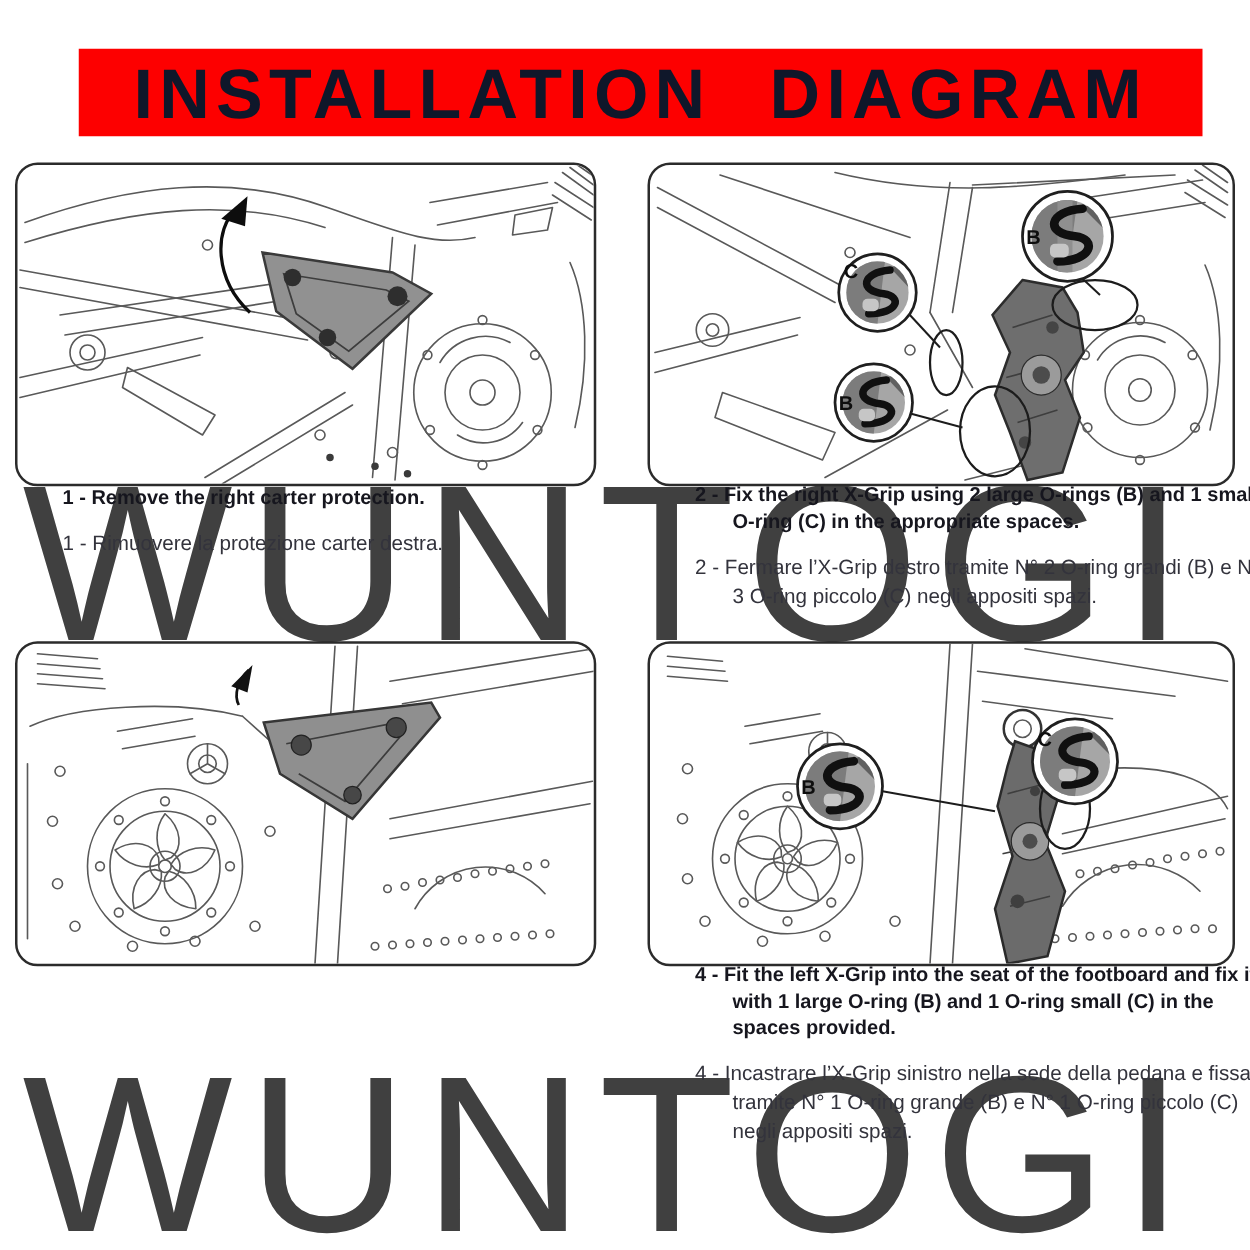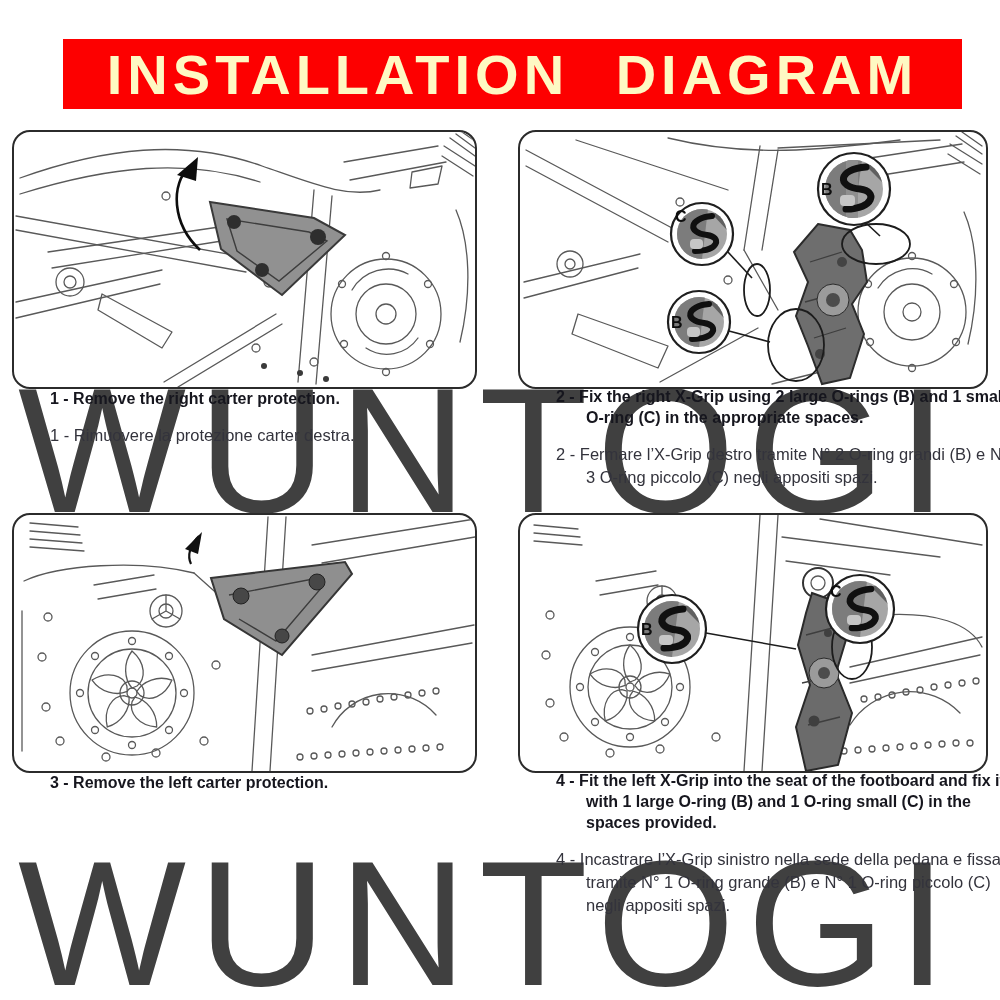--- a/index.html
+++ b/index.html
@@ -4,21 +4,21 @@
 <style>
   html,body{margin:0;padding:0;background:#fff;}
   .page{position:relative;width:1000px;height:1000px;background:#ffffff;overflow:hidden;
         font-family:"Liberation Sans",sans-serif;}
   .watermark{position:absolute;left:18px;z-index:0;font-weight:normal;font-size:178px;line-height:1;
         color:#404040;letter-spacing:12px;white-space:nowrap;user-select:none;}
   .wm-top{top:362px;}
   .wm-bottom{top:835px;}
   .banner{position:absolute;left:63px;top:39px;width:899px;height:70px;background:#fd0000;z-index:2;
         display:flex;align-items:center;justify-content:center;}
-  .title{font-size:56px;font-weight:bold;color:#fef9c3;letter-spacing:5px;word-spacing:26px;white-space:nowrap;}
+  .title{font-size:56px;font-weight:bold;color:#0f172a;letter-spacing:5px;word-spacing:26px;white-space:nowrap;}
   .panel{position:absolute;background:#ffffff;border:2px solid #2b2b2b;border-radius:18px;z-index:1;overflow:hidden;}
   .p1{left:12px;top:130px;width:461px;height:255px;}
   .p2{left:518px;top:130px;width:466px;height:255px;}
   .p3{left:12px;top:513px;width:461px;height:256px;}
   .p4{left:518px;top:513px;width:466px;height:256px;}
   .panel svg{display:block;width:100%;height:100%;}
   .caption{position:absolute;z-index:2;margin-left:36px;}
   .c1{left:14px;top:388px;width:478px;}
   .c2{left:520px;top:386px;width:464px;}
   .c3{left:14px;top:772px;width:478px;}
@@ -391,21 +391,20 @@
     <p class="en">1 - Remove the right carter protection.</p>
     <p class="it">1 - Rimuovere la protezione carter destra.</p>
   </div>
 
   <div class="caption c2">
     <p class="en">2 - Fix the right X-Grip using 2 large O-rings (B) and 1 small O-ring (C) in the appropriate spaces.</p>
     <p class="it">2 - Fermare l’X-Grip destro tramite N° 2 O-ring grandi (B) e N° 3 O-ring piccolo (C) negli appositi spazi.</p>
   </div>
 
   <div class="caption c3">
-    <p class="en">3 - Remove the left carter protection.</p>
   </div>
 
   <div class="caption c4">
     <p class="en">4 - Fit the left X-Grip into the seat of the footboard and fix it with 1 large O-ring (B) and 1 O-ring small (C) in the spaces provided.</p>
     <p class="it">4 - Incastrare l’X-Grip sinistro nella sede della pedana e fissarlo tramite N° 1 O-ring grande (B) e N° 1 O-ring piccolo (C) negli appositi spazi.</p>
   </div>
 
 </div>
 
 </body></html>

